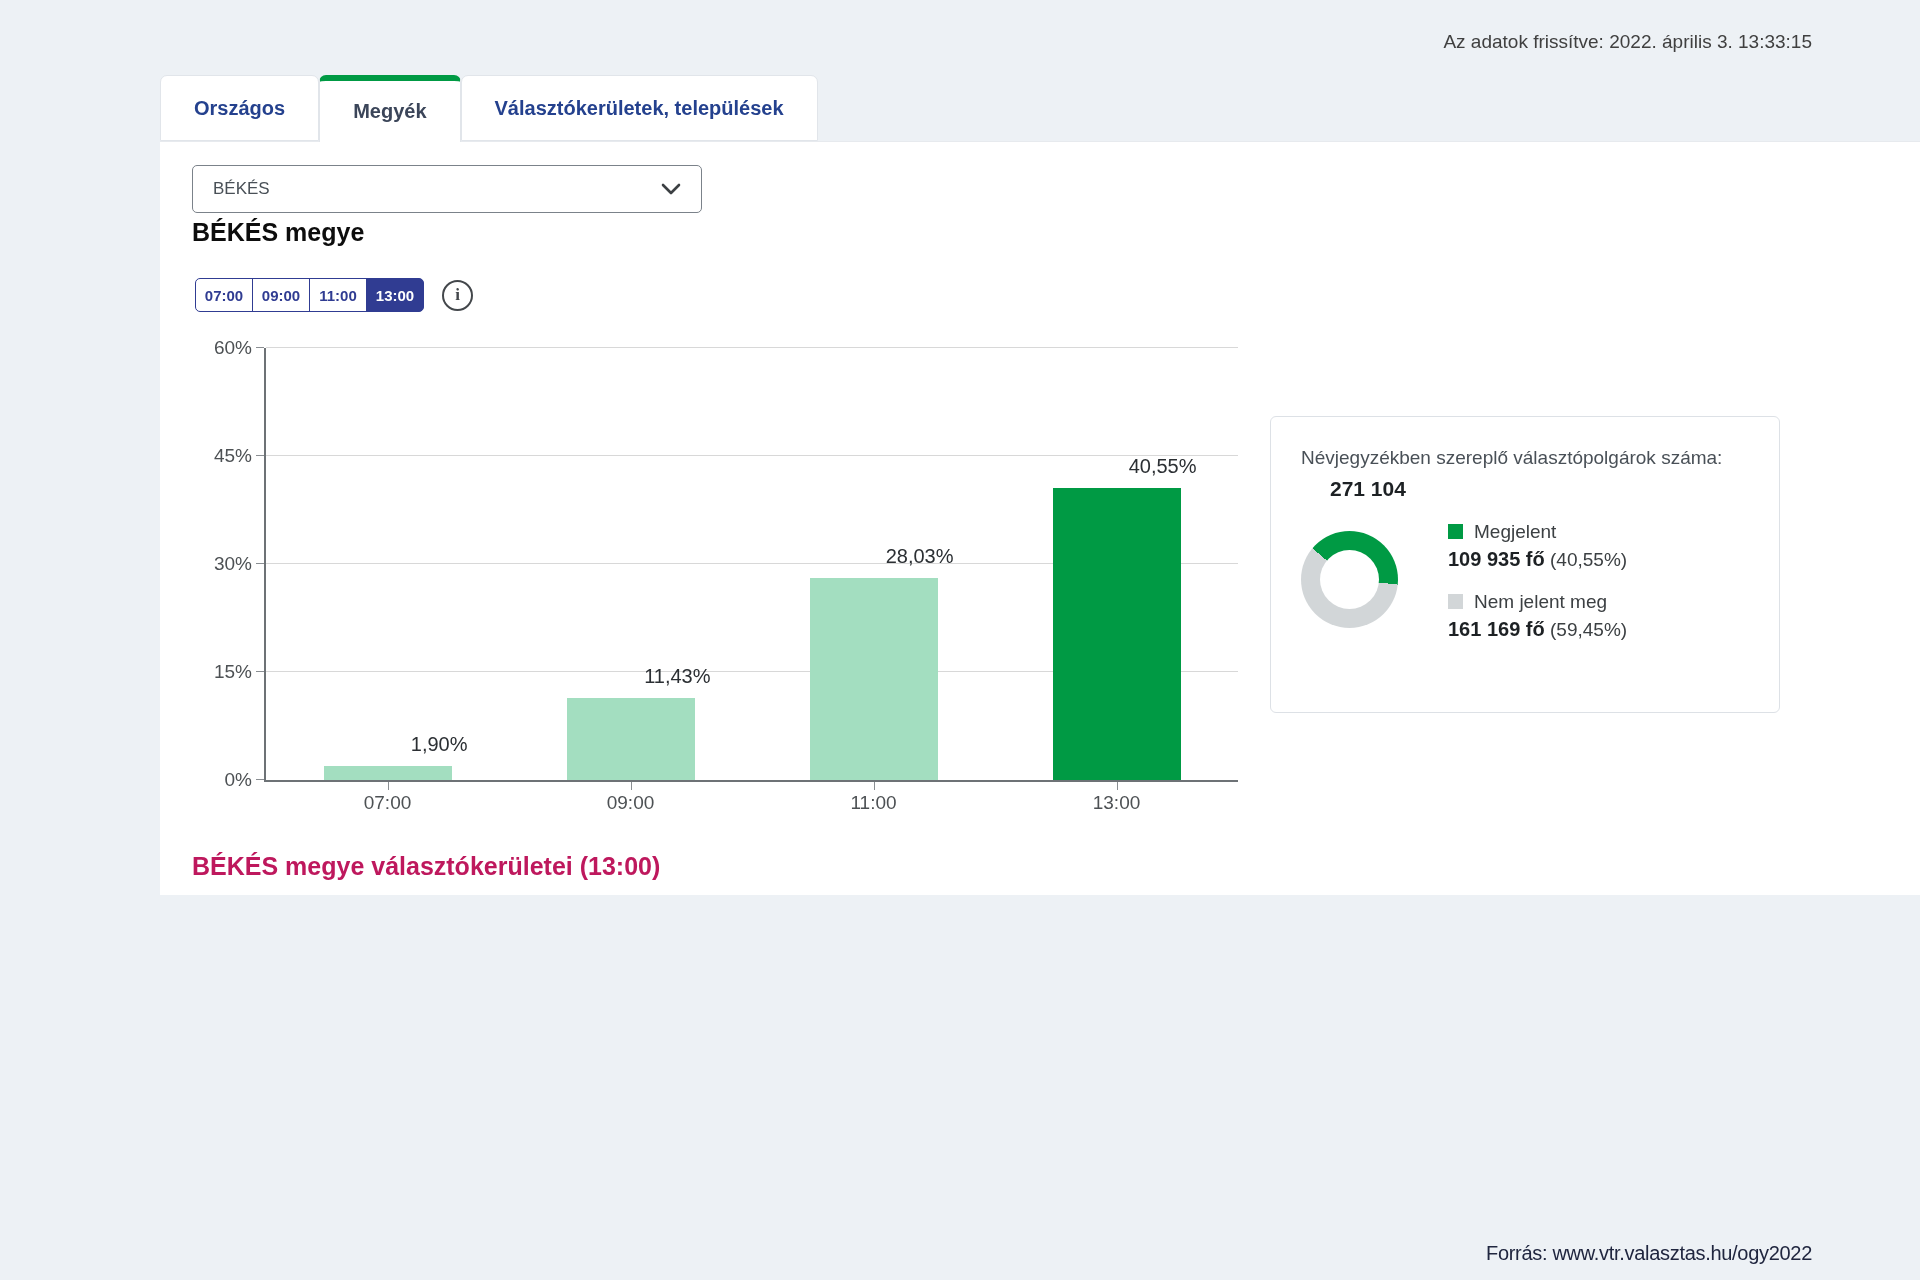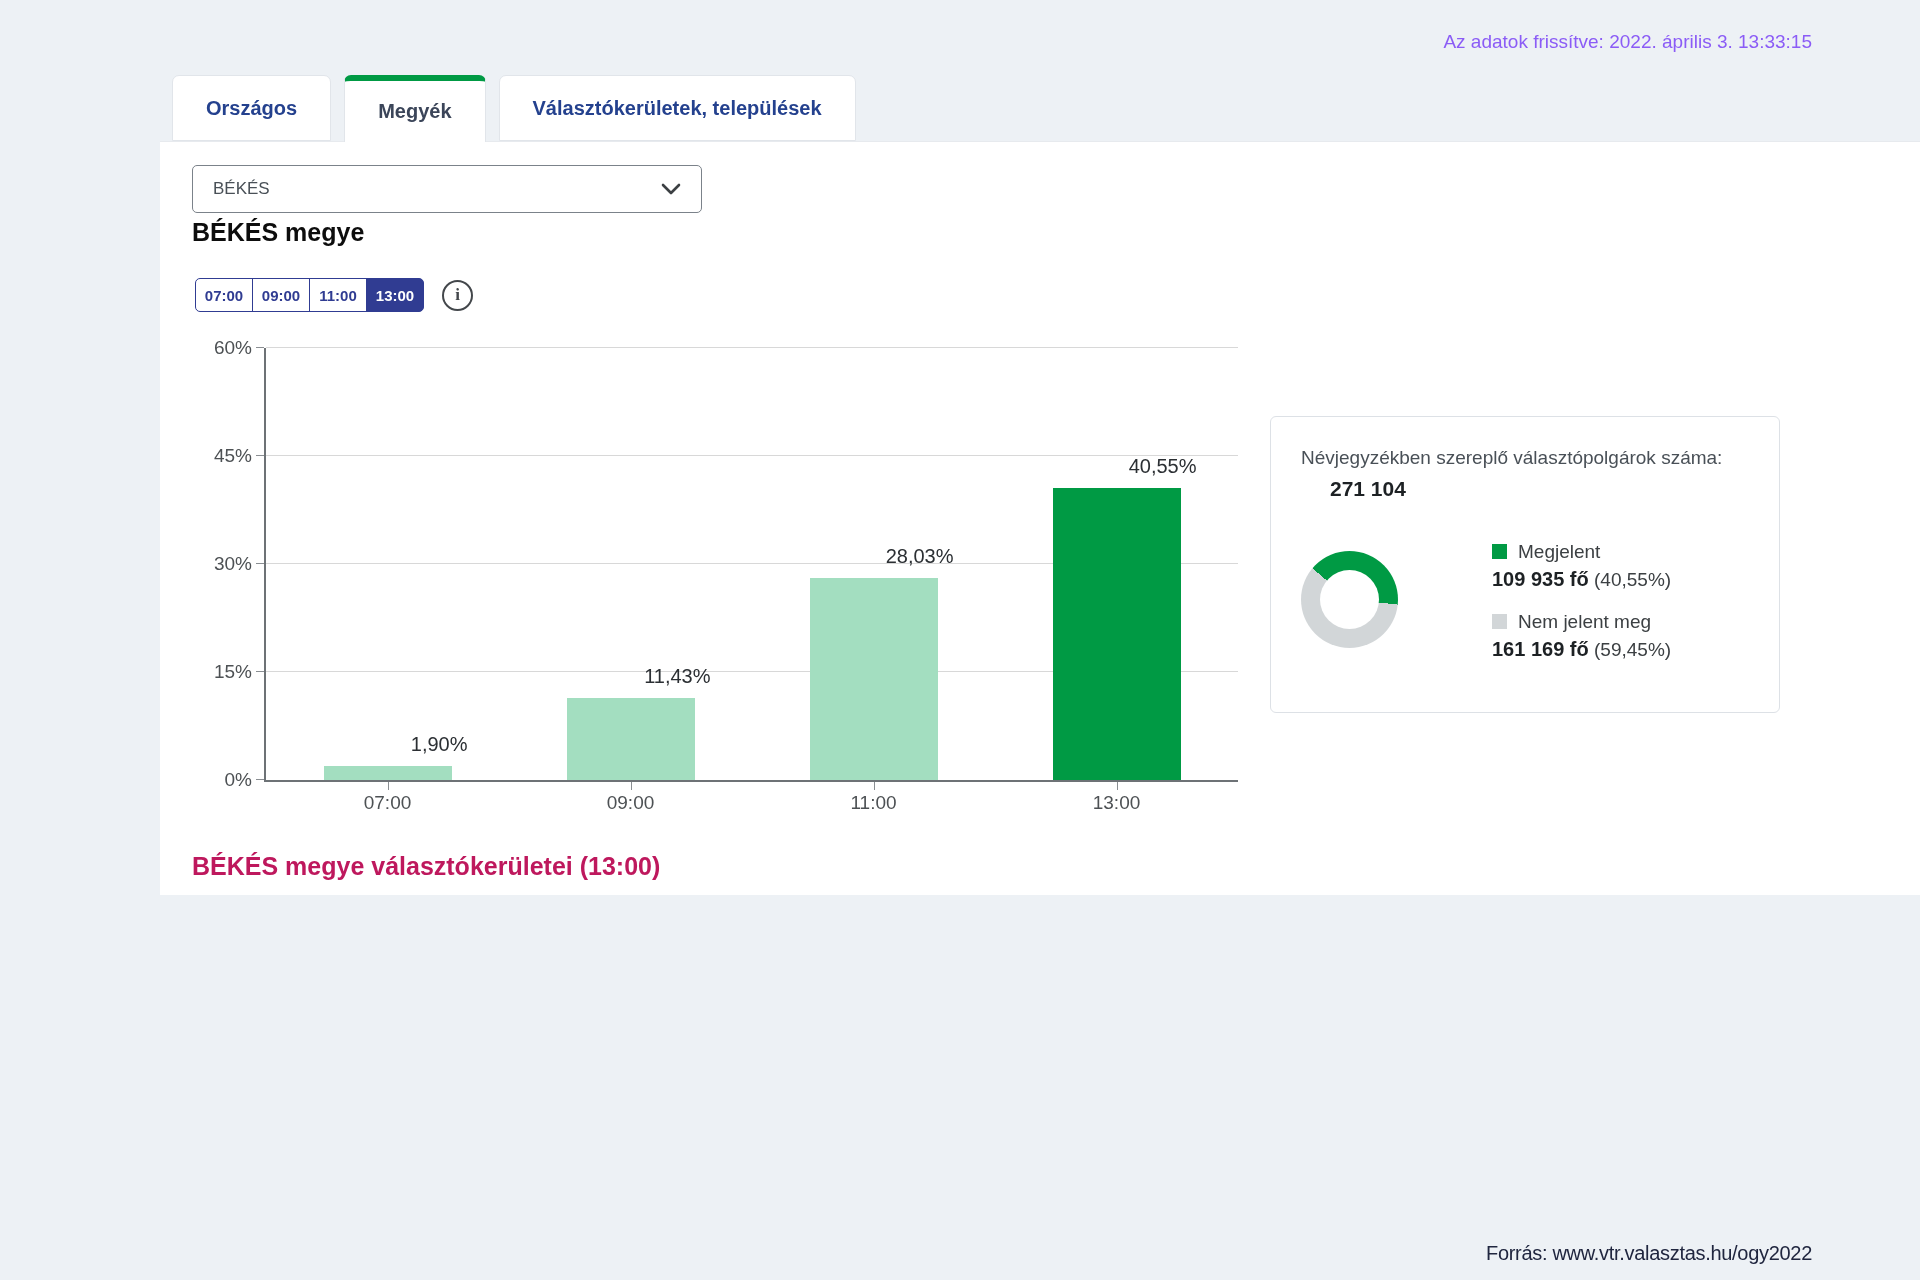--- a/index.html
+++ b/index.html
@@ -2,24 +2,24 @@
 <html><head>
 <meta charset="utf-8">
 <style>
   html,body{margin:0;padding:0;}
   body{
     width:1920px;height:1280px;position:relative;overflow:hidden;
     background:#edf1f5;
     font-family:"Liberation Sans", sans-serif;
     color:#212529;
   }
-  .updated{position:absolute;top:31px;right:108px;font-size:19px;color:#8b5cf6;margin-left:20px;}
+  .updated{position:absolute;top:31px;right:108px;font-size:19px;color:#404040;margin-left:20px;}
 
   
-  .tabs{position:absolute;left:172px;top:75px;display:flex;gap:13px;align-items:center;z-index:3;}
+  .tabs{position:absolute;left:160px;top:75px;display:flex;align-items:center;z-index:3;}
   .tab{
     background:#fff;border:1px solid #e1e5ea;border-radius:7px 7px 0 0;
     height:66px;display:flex;align-items:center;justify-content:center;
     font-weight:bold;font-size:20px;color:#24418e;padding:0 33px;box-sizing:border-box;cursor:pointer;
   }
   .tab.active{
     border-top:6px solid #009a44;border-bottom:none;color:#3b4559;margin-bottom:-1px;height:67px;
   }
 
   
@@ -67,21 +67,21 @@
   .vlab{position:absolute;width:160px;text-align:right;font-size:20px;color:#2b2f33;}
   .xlab{position:absolute;top:calc(100% + 12px);width:160px;text-align:center;font-size:19px;color:#4d5154;}
 
   
   .panel{
     position:absolute;left:1110px;top:274px;width:510px;height:297px;box-sizing:border-box;
     border:1px solid #dde1e6;border-radius:6px;background:#fff;padding:28px 30px;
   }
   .panel-title{font-size:19px;color:#495057;line-height:1.4;}
   .panel-total{font-size:21px;font-weight:bold;color:#1d2124;margin-top:5px;margin-left:29px;}
-  .panel-row{display:flex;margin-top:40px;align-items:flex-start;gap:44px;}
+  .panel-row{display:flex;margin-top:20px;align-items:flex-start;}
   .donut{width:97px;height:97px;border-radius:50%;position:relative;flex:none;margin-top:10px;}
   .donut::after{
     content:"";position:absolute;left:19px;top:19px;width:59px;height:59px;border-radius:50%;background:#fff;
   }
   .legend{margin-left:50px;display:flex;flex-direction:column;gap:20px;}
   .legend-line1{display:flex;align-items:center;font-size:19px;color:#3c4043;}
   .swatch{width:15px;height:15px;margin-right:11px;flex:none;}
   .legend-line2{font-size:19px;color:#3c4043;margin-top:5px;}
   .legend-line2 b{font-size:20px;color:#1d2124;}
 

